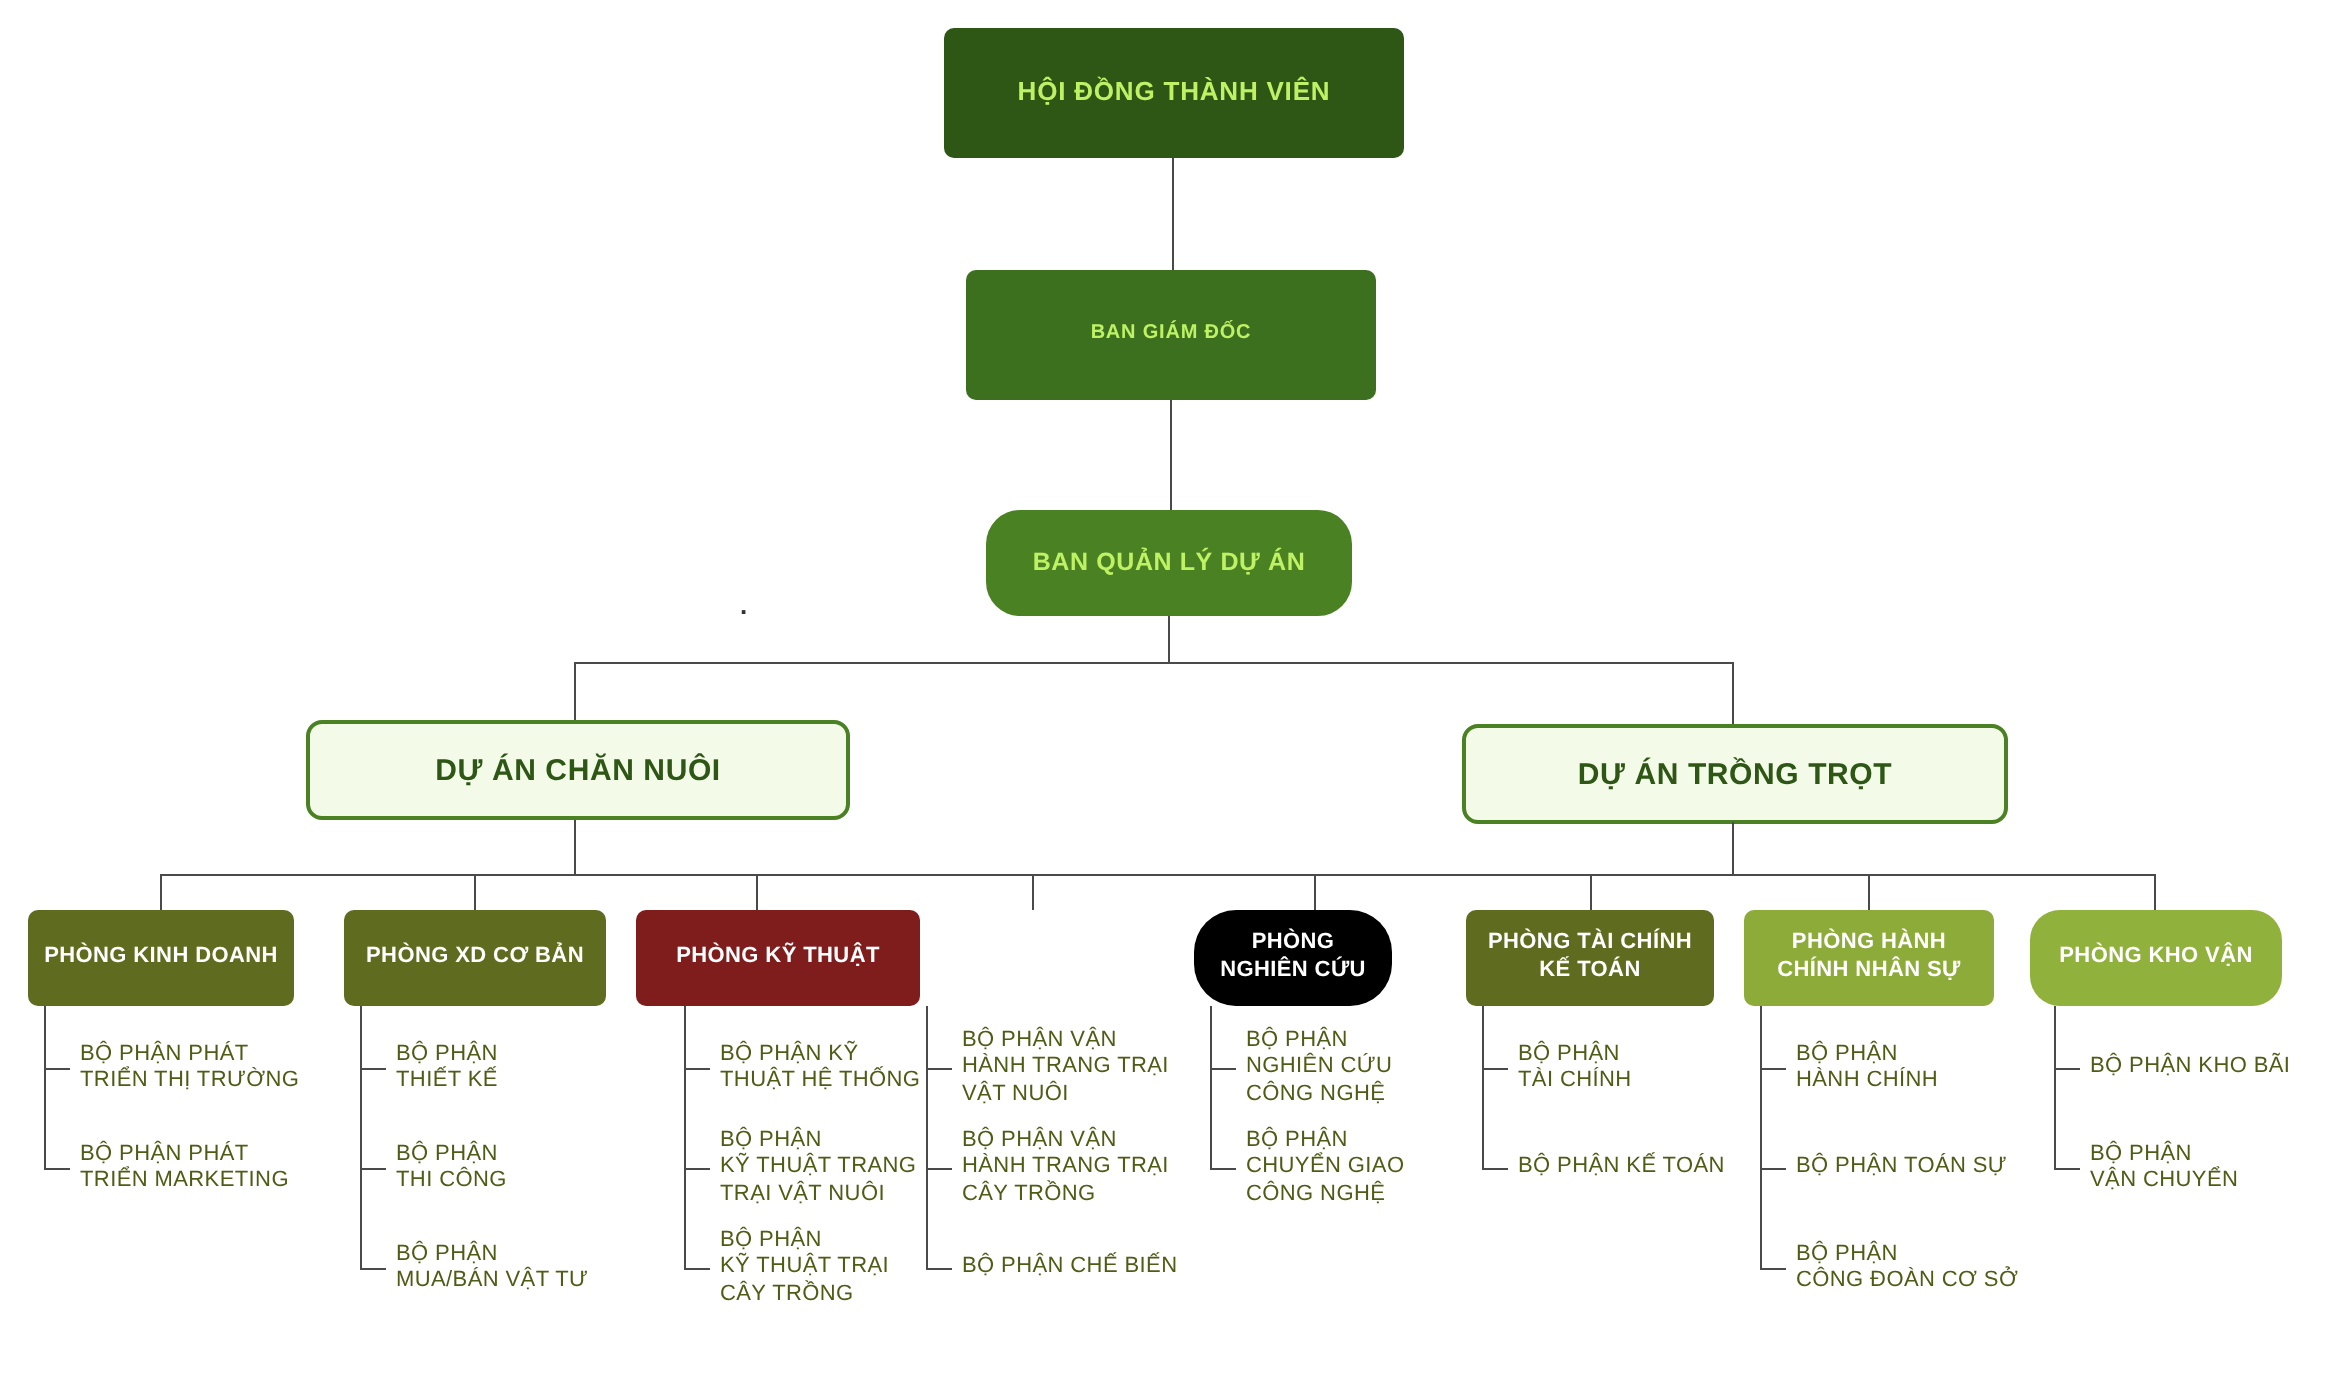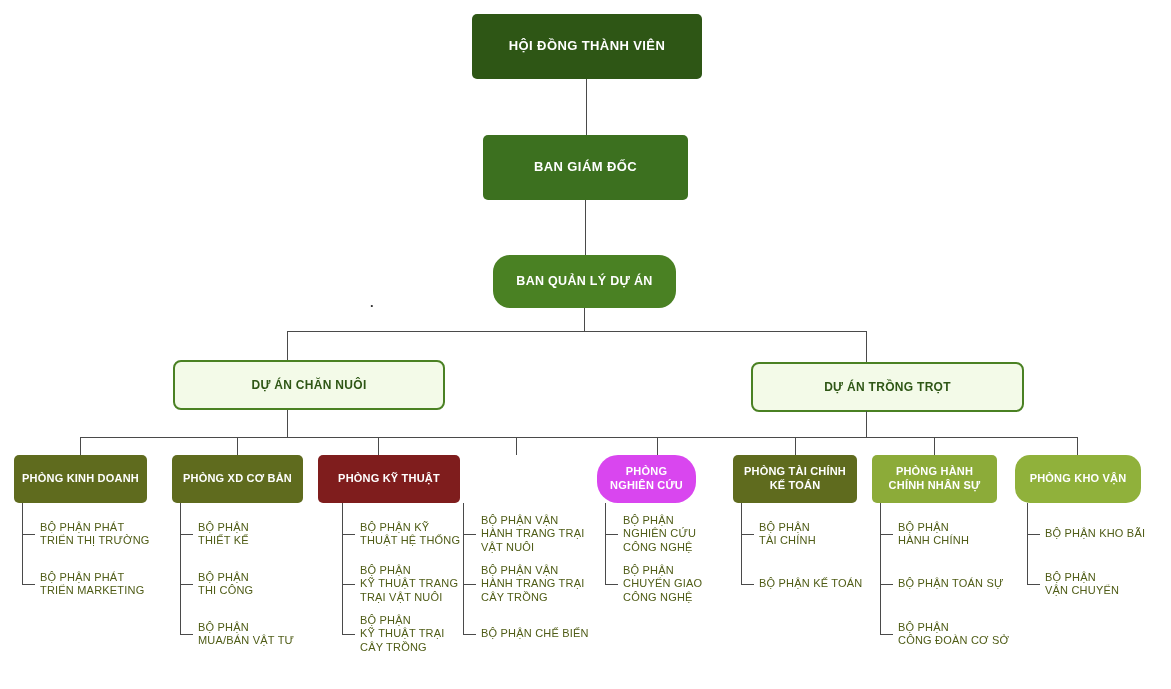--- a/index.html
+++ b/index.html
@@ -1,26 +1,26 @@
 <!DOCTYPE html>
 <html><head>
 <meta charset="utf-8">
 <style>
   html,body{margin:0;padding:0;background:#ffffff;font-family:"Liberation Sans","DejaVu Sans",sans-serif;}
   .stage{position:relative;width:1171px;height:689px;background:#ffffff;overflow:hidden;}
 
   .node{position:absolute;display:flex;align-items:center;justify-content:center;text-align:center;
-        color:#ffffff;font-weight:bold;border-radius:5px;white-space:pre-line;line-height:1.25;}
+        color:#bef264;font-weight:bold;border-radius:5px;white-space:pre-line;line-height:1.25;}
   .root{left:472px;top:14px;width:230px;height:65px;background:#2e5615;font-size:13px;letter-spacing:.4px;}
-  .board{left:483px;top:135px;width:205px;height:65px;background:#3c701f;font-size:13px;letter-spacing:.4px;}
+  .board{left:483px;top:135px;width:205px;height:65px;background:#3c701f;font-size:10px;letter-spacing:.4px;}
   .pm{left:493px;top:255px;width:183px;height:53px;background:#4a8123;font-size:12.5px;letter-spacing:.3px;border-radius:17px;}
 
   .project{position:absolute;display:flex;align-items:center;justify-content:center;height:46px;
            background:#f3fae8;border:2px solid #4a8123;border-radius:8px;color:#2e5615;
-           font-weight:bold;font-size:12px;letter-spacing:.3px;text-align:center;margin-left:20px;}
+           font-weight:bold;font-size:15px;letter-spacing:.3px;text-align:center;}
   .proj-left{left:153px;top:360px;width:268px;}
   .proj-right{left:731px;top:362px;width:269px;}
 
   .dept{position:absolute;top:455px;height:48px;display:flex;align-items:center;justify-content:center;
         text-align:center;color:#ffffff;font-weight:bold;font-size:11px;border-radius:5px;
         white-space:pre-line;line-height:1.25;letter-spacing:.2px;padding:0 4px;box-sizing:border-box;}
 
   .line{position:absolute;background:#4a4a4a;}
 
   .subtree{position:absolute;top:503px;padding-top:4px;}
@@ -63,21 +63,21 @@
   <div class="line" style="left:378px;top:437px;width:1px;height:18px;"></div>
   <div class="line" style="left:516px;top:437px;width:1px;height:18px;"></div>
   <div class="line" style="left:657px;top:437px;width:1px;height:18px;"></div>
   <div class="line" style="left:795px;top:437px;width:1px;height:18px;"></div>
   <div class="line" style="left:934px;top:437px;width:1px;height:18px;"></div>
   <div class="line" style="left:1077px;top:437px;width:1px;height:18px;"></div>
 
   <div class="dept" style="left: 14px; width: 133px; background: rgb(95, 107, 30);">PHÒNG KINH DOANH</div>
   <div class="dept" style="left: 172px; width: 131px; background: rgb(95, 107, 30);">PHÒNG XD CƠ BẢN</div>
   <div class="dept" style="left: 318px; width: 142px; background: #7f1d1d;">PHÒNG KỸ THUẬT</div>
-  <div class="dept" style="left: 597px; width: 99px; background: #d946ef; border-radius: 21px;">PHÒNG
+  <div class="dept" style="left: 597px; width: 99px; background: #000000; border-radius: 21px;">PHÒNG
 NGHIÊN CỨU</div>
   <div class="dept" style="left: 733px; width: 124px; background: rgb(95, 107, 30);">PHÒNG TÀI CHÍNH
 KẾ TOÁN</div>
   <div class="dept" style="left: 872px; width: 125px; background: rgb(140, 171, 57);">PHÒNG HÀNH
 CHÍNH NHÂN SỰ</div>
   <div class="dept" style="left: 1015px; width: 126px; background: rgb(144, 177, 59); border-radius: 15px;">PHÒNG KHO VẬN</div>
 
   <div class="subtree" style="left:22px;width:140px;">
     <div class="vline" style="height: 81px;"></div>
     <div class="subitem">BỘ PHẬN PHÁT

